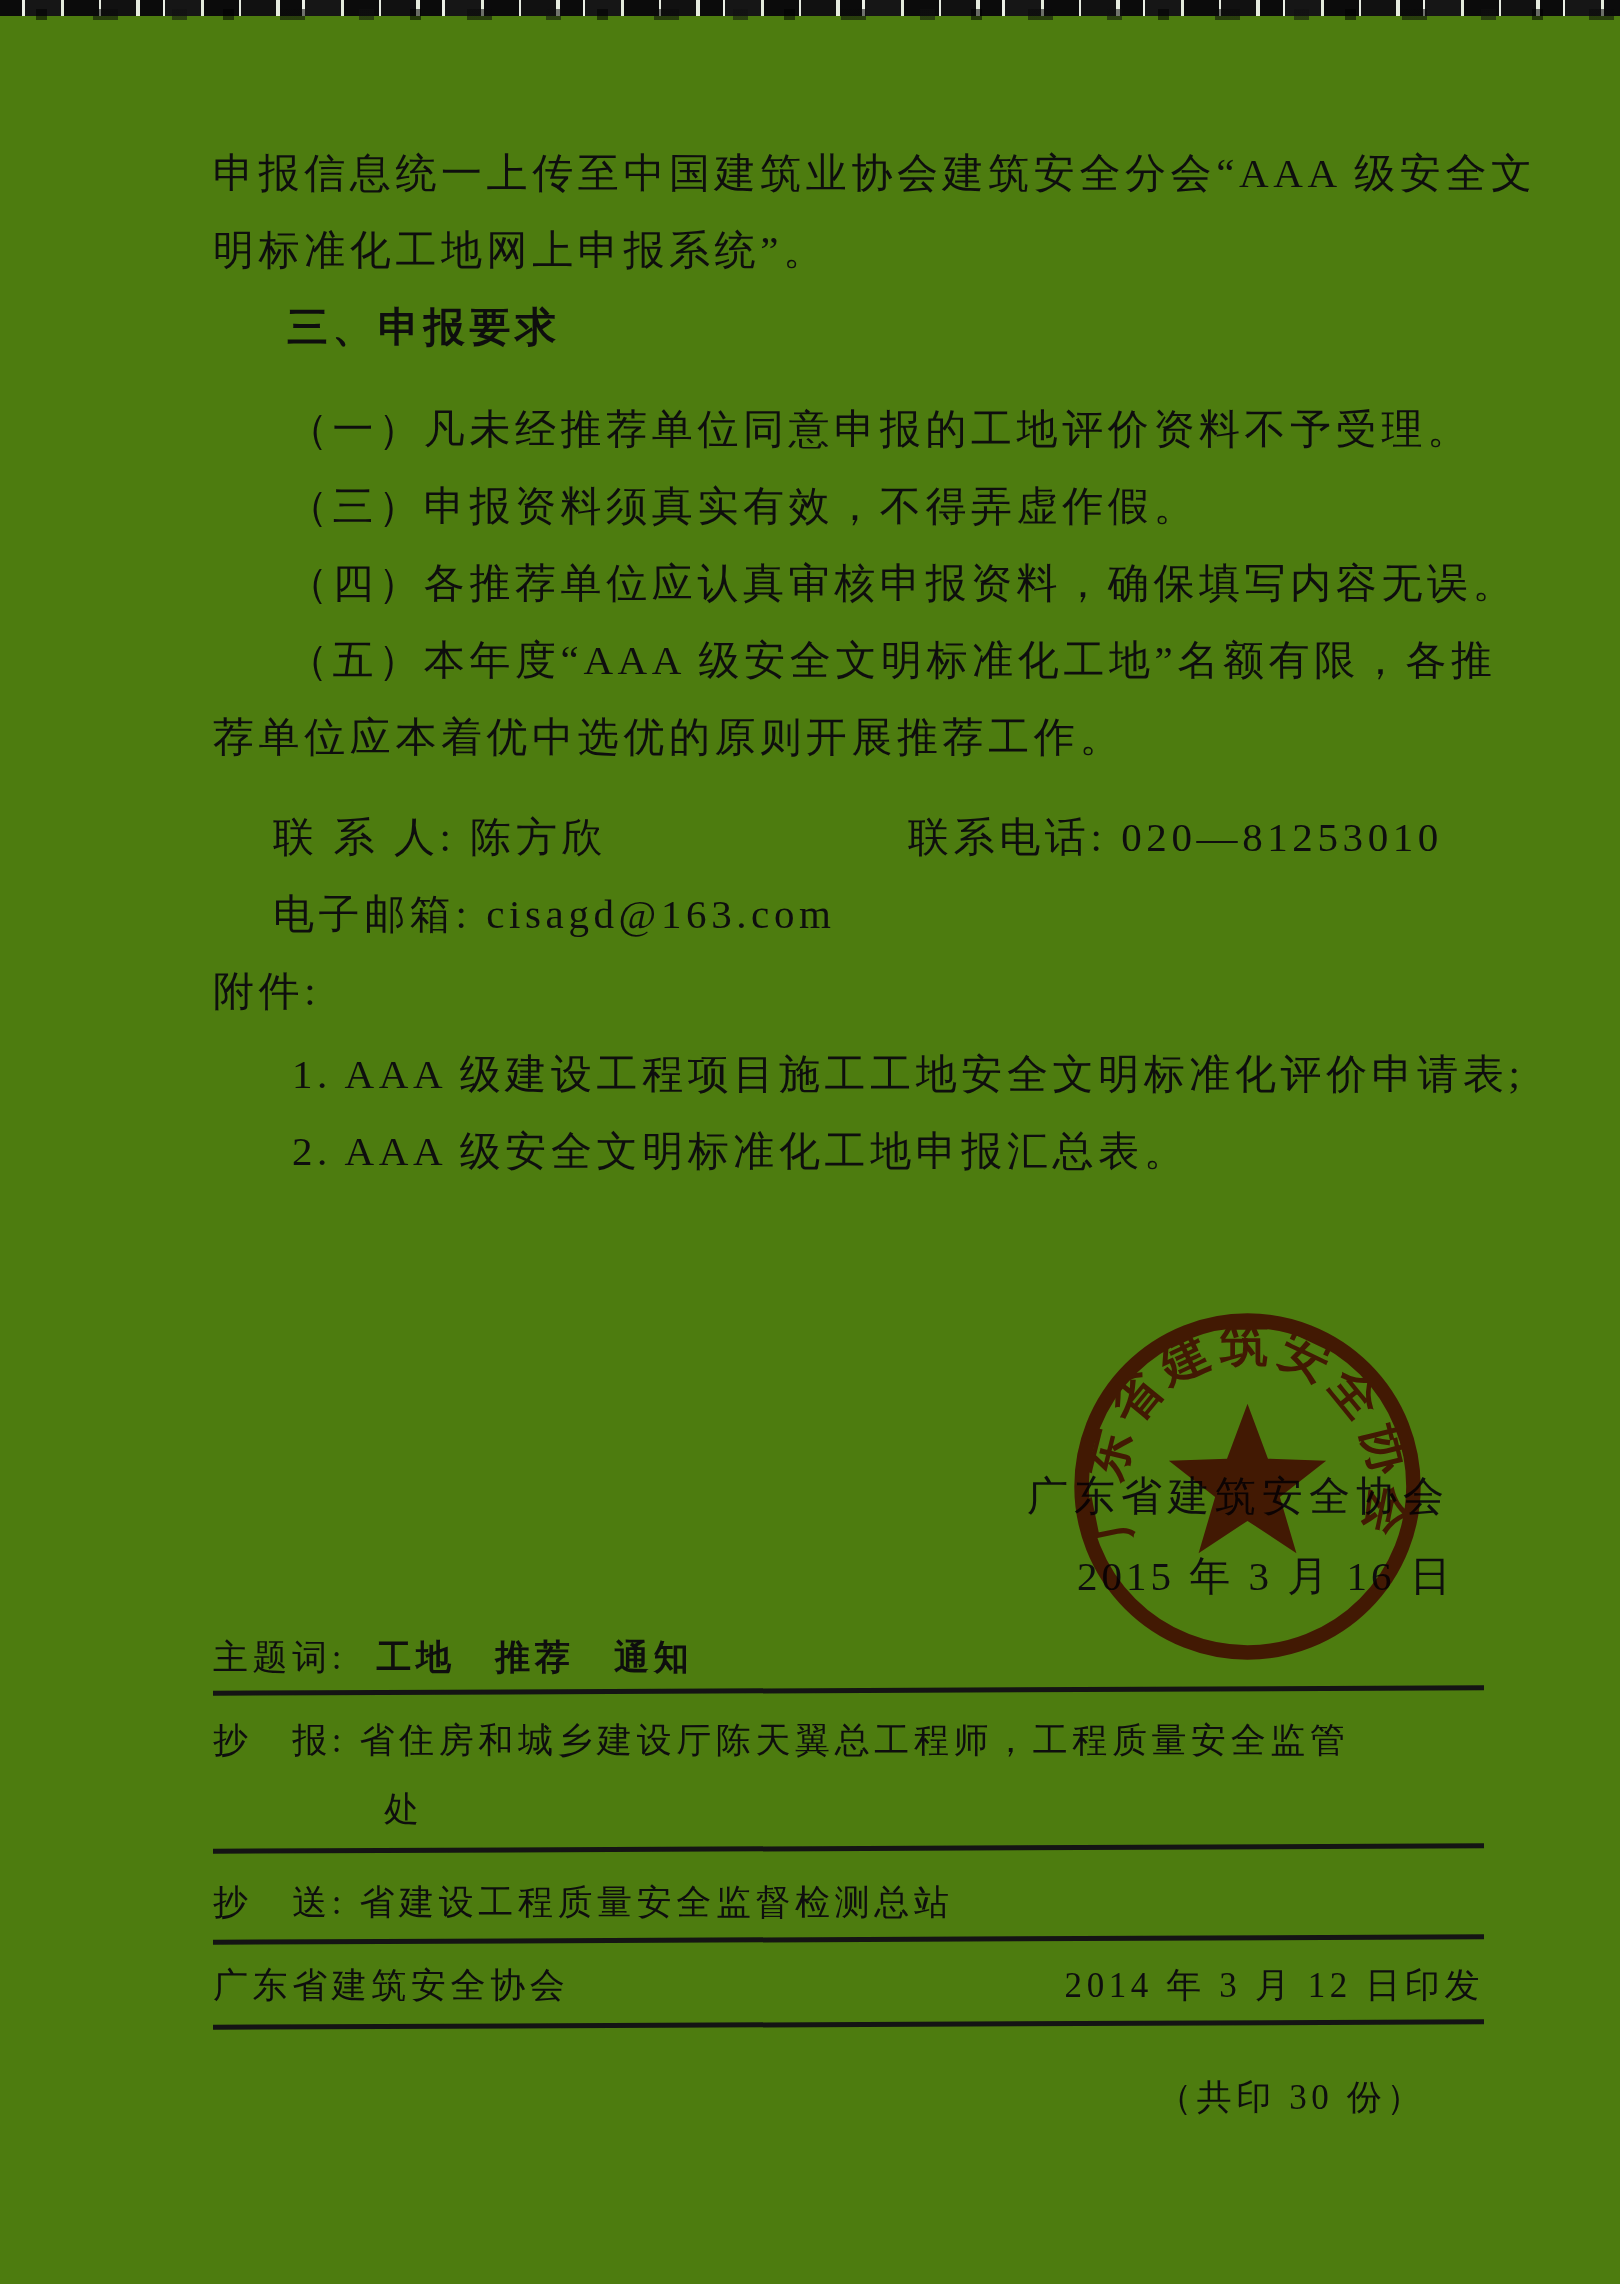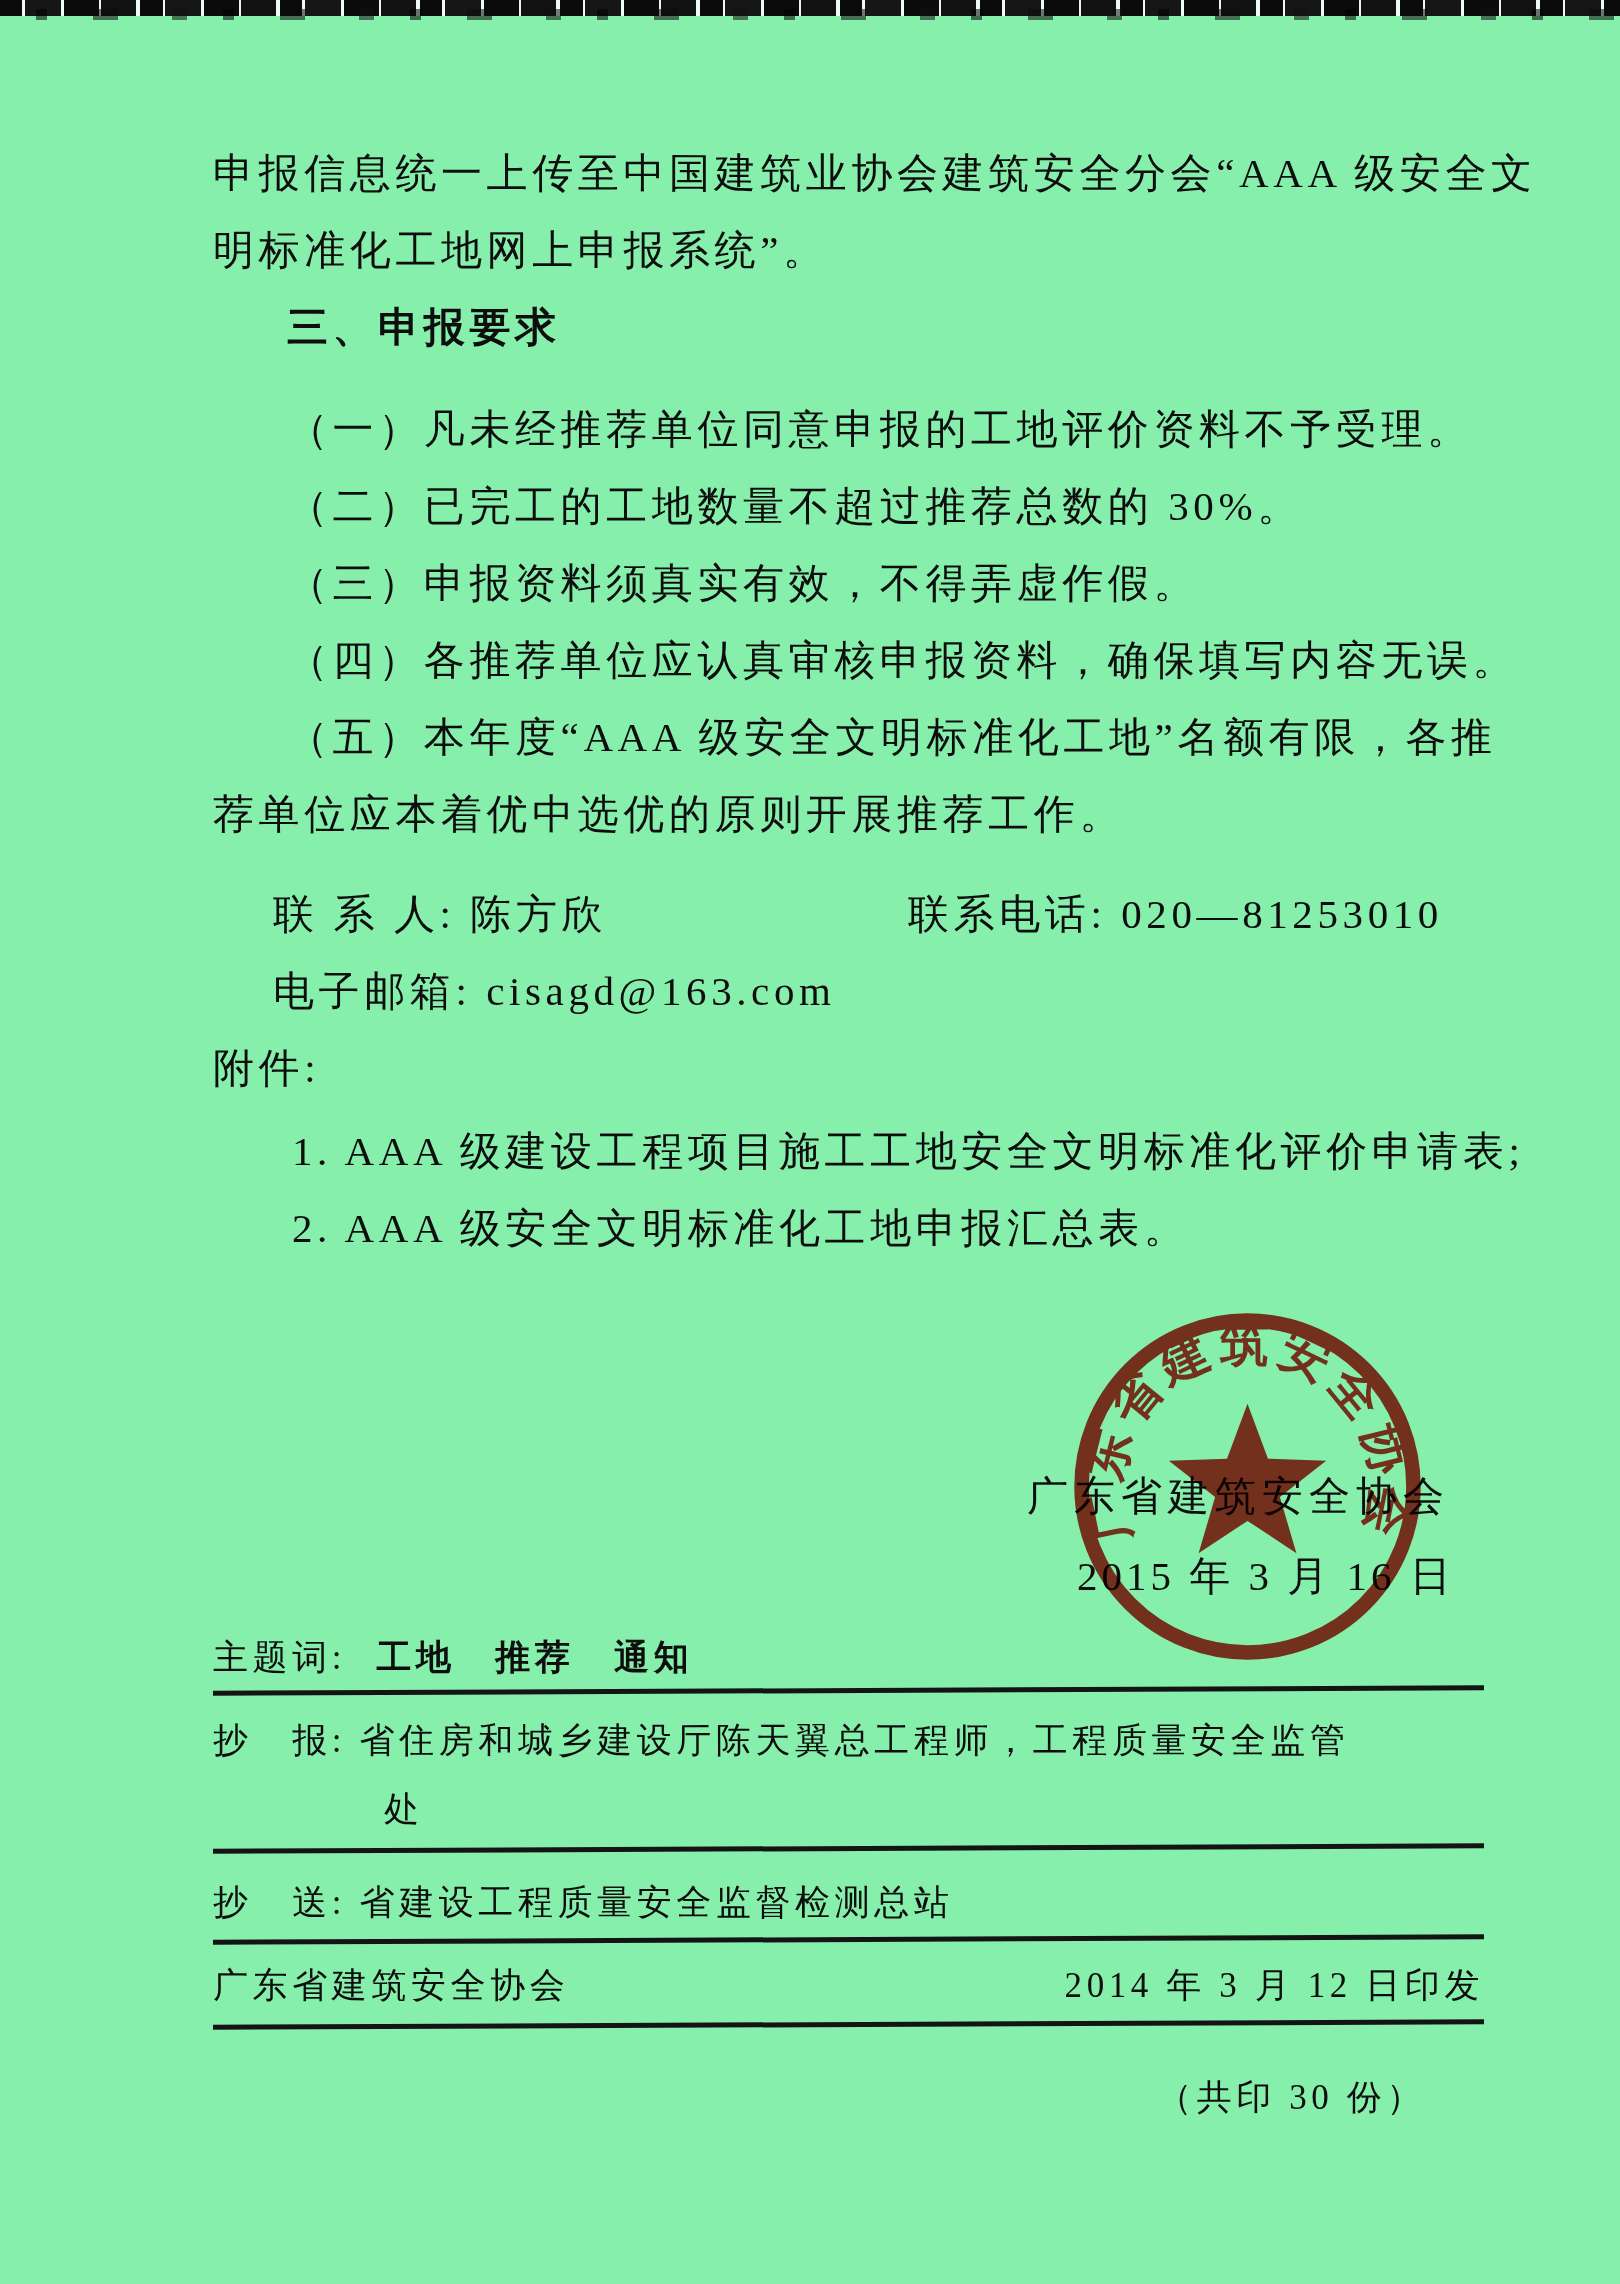--- a/index.html
+++ b/index.html
@@ -1,20 +1,20 @@
 <!DOCTYPE html>
 <html style="font-size:10.6px"><head>
 <meta charset="utf-8">
 <style>
   html,body { margin:0; padding:0; background:#888; }
   .page {
     position:relative;
     width:1620px; height:2284px;
     margin:0 auto;
-    background:#86efac;
+    background:#4d7c0f;
     overflow:hidden;
     font-family:"Liberation Serif","DejaVu Serif",serif;
     color:#0e0e0e;
   }
   
   .scan-noise {
     position:absolute; top:0; left:0; width:100%; height:16px;
     background:
       repeating-linear-gradient(90deg,
         #0b0b0b 0 22.5px, rgba(250,250,250,.92) 22.5px 25px,
@@ -68,21 +68,20 @@
 <div class="page">
 
   <div class="scan-noise"></div>
   <div class="scan-noise-2"></div>
 
   <div class="body-block">
     <div class="line">申报信息统一上传至中国建筑业协会建筑安全分会“AAA 级安全文</div>
     <div class="line">明标准化工地网上申报系统”。</div>
     <div class="line ind2 hei">三、申报要求</div>
     <div class="line ind2 gap37">（一）凡未经推荐单位同意申报的工地评价资料不予受理。</div>
-    <div class="line ind2">（二）已完工的工地数量不超过推荐总数的 30%。</div>
     <div class="line ind2">（三）申报资料须真实有效，不得弄虚作假。</div>
     <div class="line ind2">（四）各推荐单位应认真审核申报资料，确保填写内容无误。</div>
     <div class="line ind2">（五）本年度“AAA 级安全文明标准化工地”名额有限，各推</div>
     <div class="line">荐单位应本着优中选优的原则开展推荐工作。</div>
     <div class="line ind90 gap35">
       <span>联 系 人: 陈方欣</span>
       <span class="phone">联系电话: 020—81253010</span>
     </div>
     <div class="line ind90">电子邮箱: cisagd@163.com</div>
     <div class="line">附件:</div>

